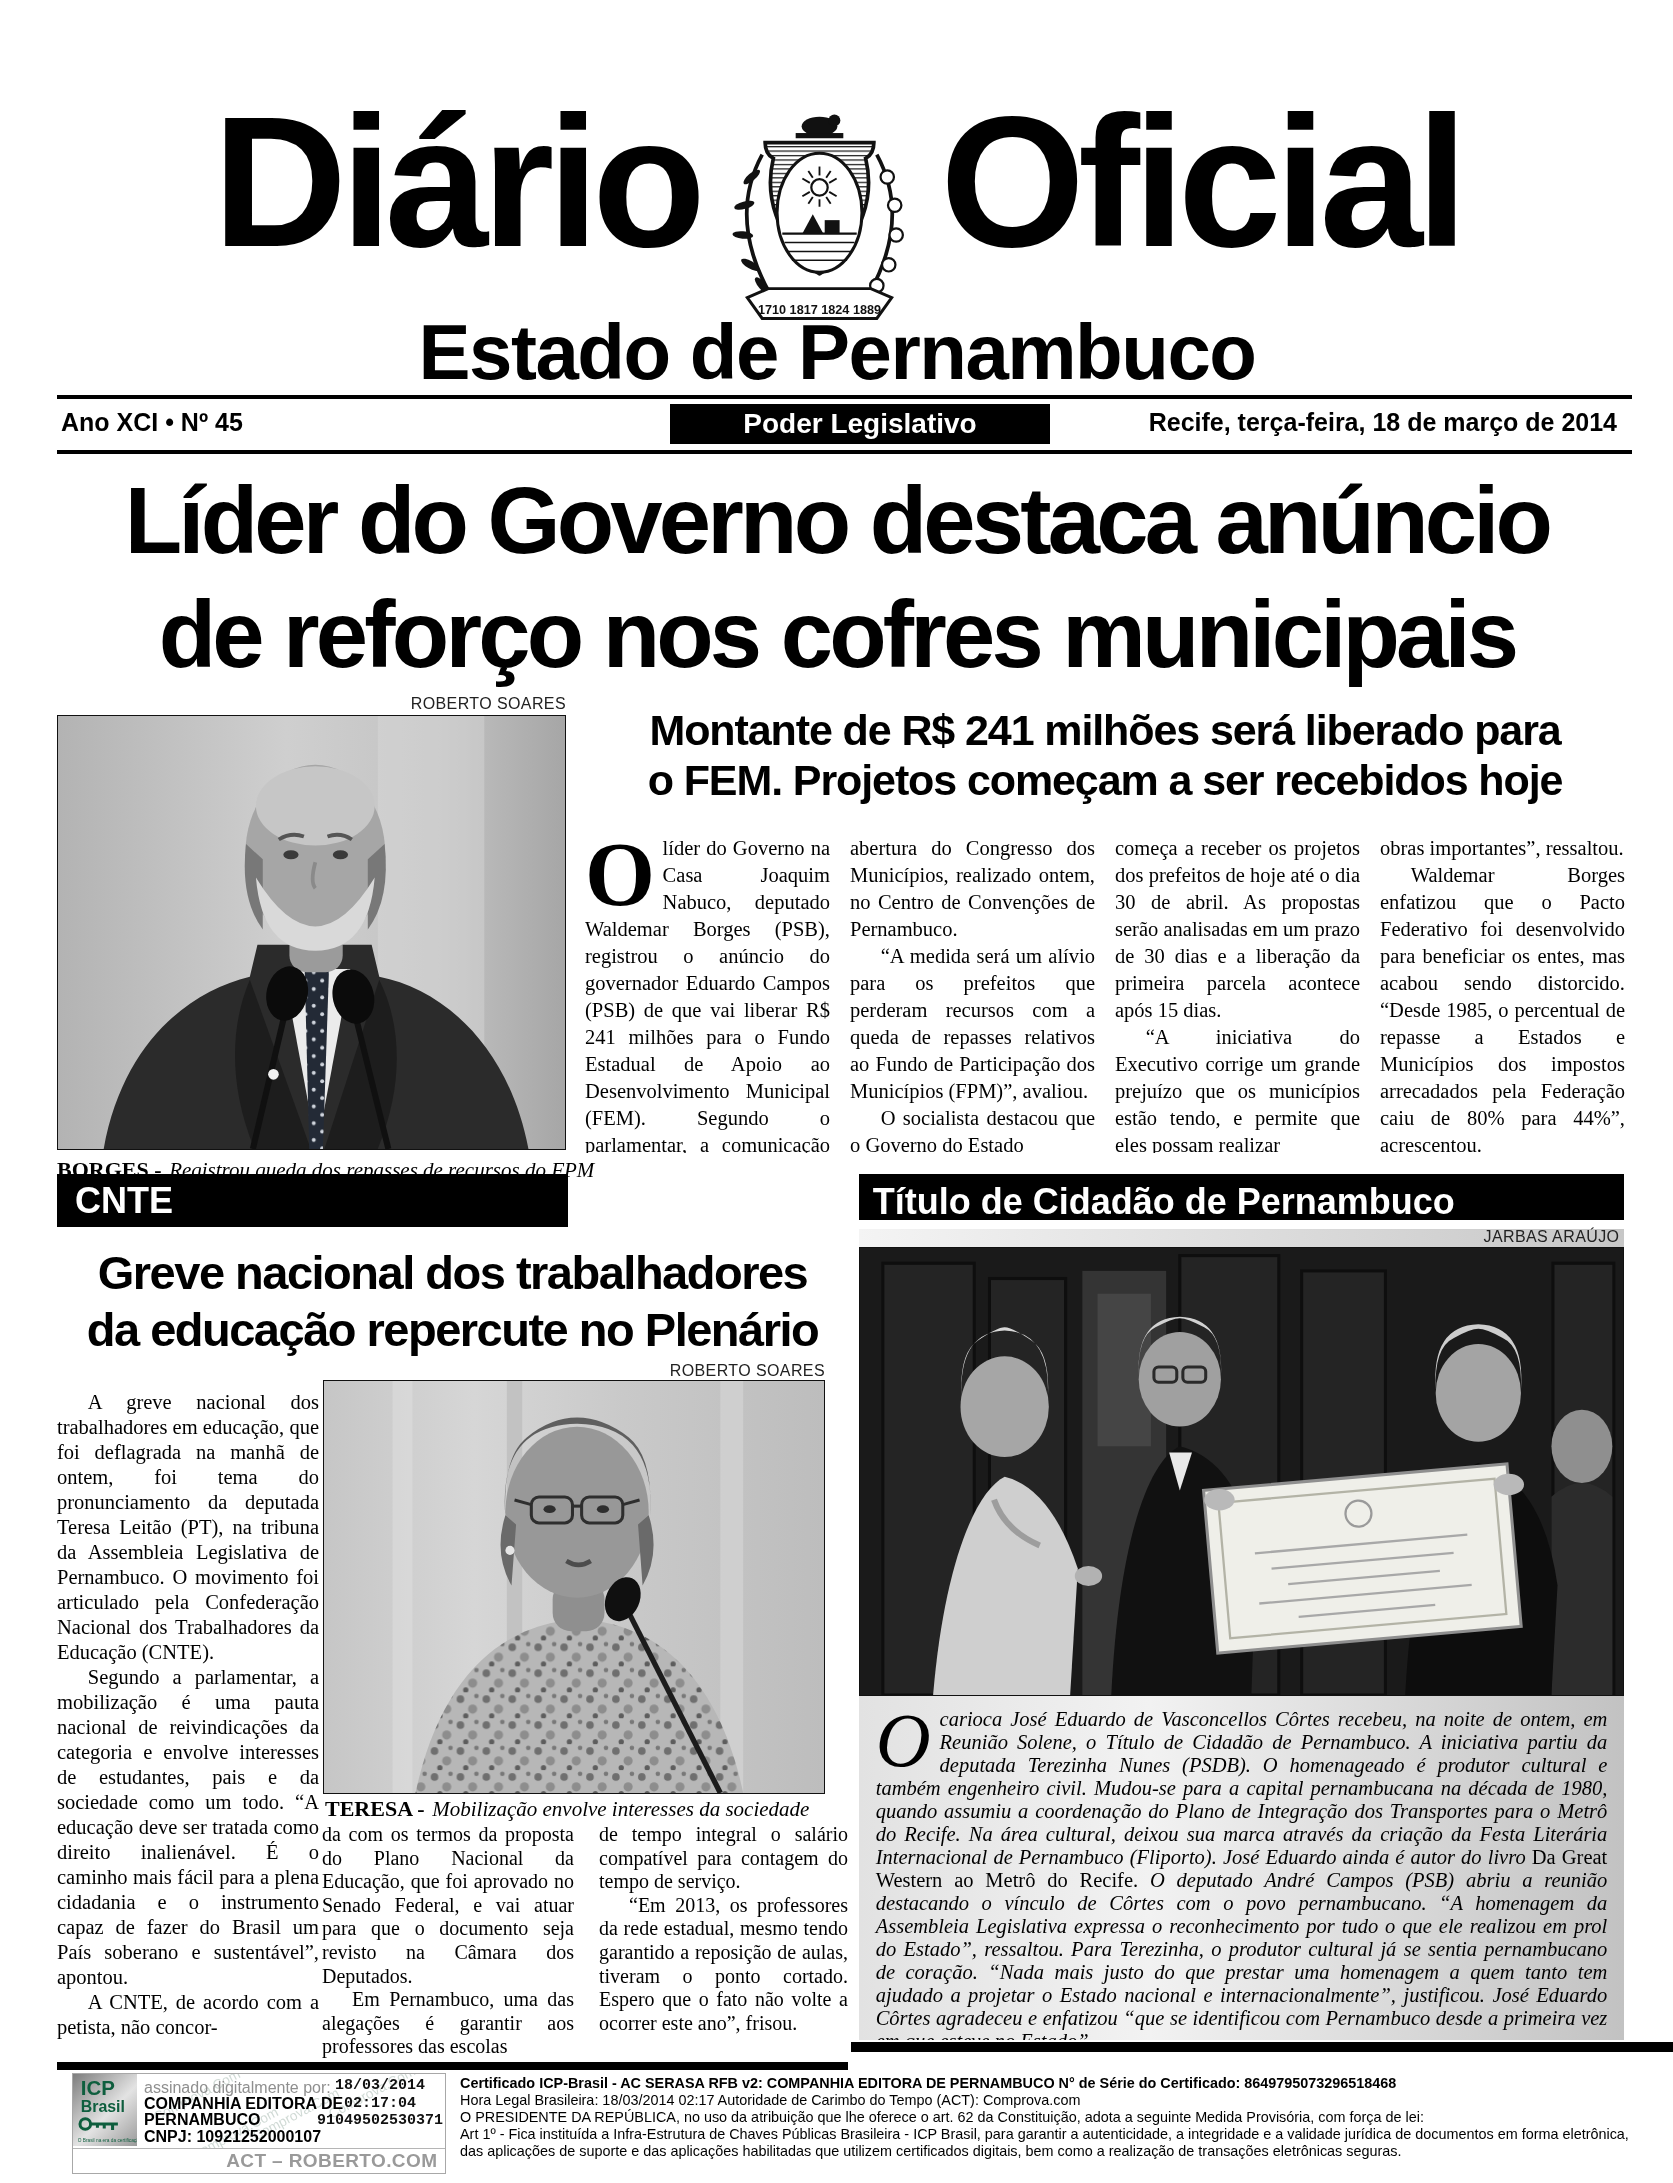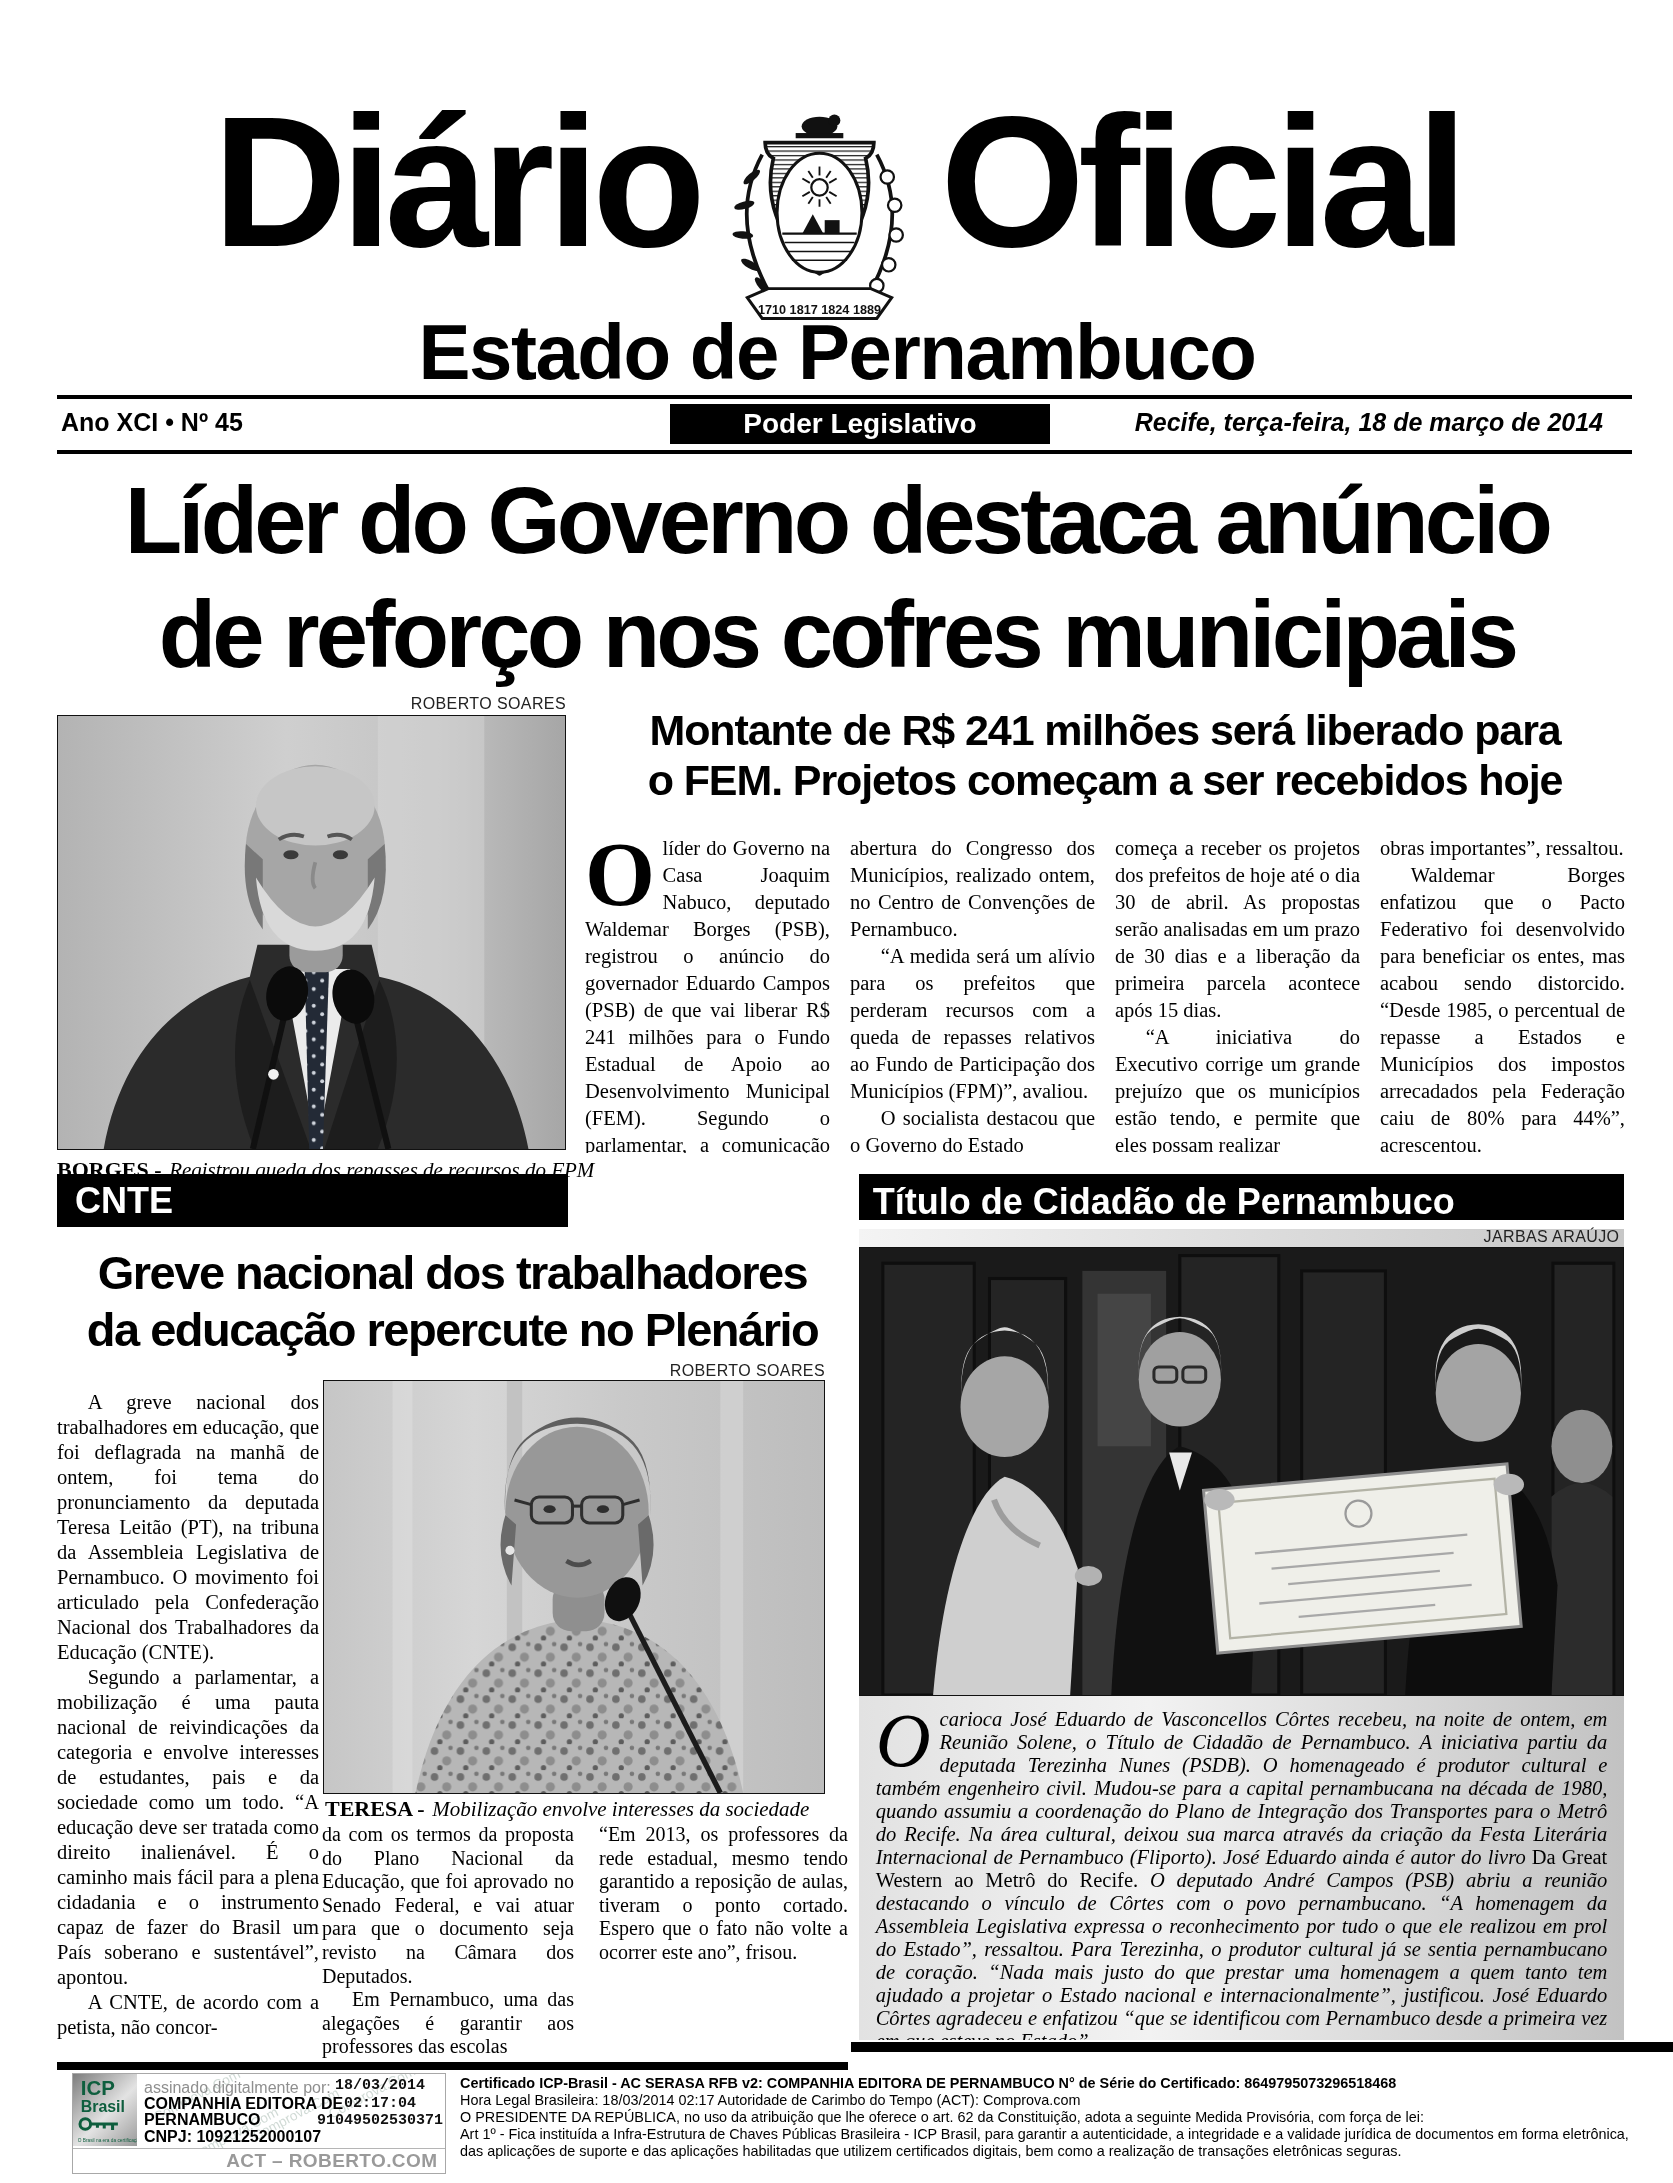--- a/index.html
+++ b/index.html
@@ -10,22 +10,22 @@
   .masthead{position:absolute;top:82px;left:0;width:1674px;display:flex;justify-content:center;
             align-items:flex-start;gap:20px;}
   .mast-word{font-weight:bold;font-size:186px;line-height:1.08;letter-spacing:-6.8px;white-space:nowrap;}
   .crest{width:201px;height:228px;margin-top:26px;flex:none;}
   .subtitle{position:absolute;top:307px;left:0;width:1674px;text-align:center;
             font-weight:bold;font-size:78px;letter-spacing:-1.5px;}
   .rule{position:absolute;left:57px;width:1575px;height:3.8px;background:#000;}
   .edition{position:absolute;top:408px;left:61px;font-size:25px;font-weight:bold;letter-spacing:0;}
   .banner{position:absolute;top:404px;left:663px;width:380px;height:40px;background:#000;color:#fff;
           font-size:28px;font-weight:bold;text-align:center;line-height:40px;margin-left:7px;}
-  .dateline{position:absolute;top:408px;right:71px;width:578px;text-align:right;
-            font-size:25px;font-weight:bold;font-style:italic;}
+  .dateline{position:absolute;top:408px;right:57px;width:578px;text-align:right;
+            font-size:25px;font-weight:bold;}
   
   .headline{position:absolute;top:464px;left:0;width:1674px;text-align:center;
             font-weight:bold;font-size:94px;line-height:114px;letter-spacing:-3.8px;}
   .deck{position:absolute;top:705px;left:585px;width:1040px;text-align:center;
         font-weight:bold;font-size:43px;line-height:50px;letter-spacing:-1.1px;}
   
   .photo{position:absolute;border:1.5px solid #111;box-sizing:border-box;background:#bbb;overflow:hidden;}
   .photo svg{display:block;width:100%;height:100%;}
   .credit{position:absolute;font-size:16px;color:#222;text-align:right;letter-spacing:0.4px;}
   .caption{position:absolute;font-family:"Liberation Serif",serif;font-size:21px;color:#000;white-space:nowrap;}
@@ -283,20 +283,21 @@
   <div class="abs body indent-first colA">
       <p>A greve nacional dos trabalhadores em educação, que foi deflagrada na manhã de ontem, foi tema do pronunciamento da deputada Teresa Leitão (PT), na tribuna da Assembleia Legislativa de Pernambuco. O movimento foi articulado pela Confederação Nacional dos Trabalhadores da Educação (CNTE).</p>
       <p>Segundo a parlamentar, a mobilização é uma pauta nacional de reivindicações da categoria e envolve interesses de estudantes, pais e da sociedade como um todo. “A educação deve ser tratada como direito inalienável. É o caminho mais fácil para a plena cidadania e o instrumento capaz de fazer do Brasil um País soberano e sustentável”, apontou.</p>
       <p>A CNTE, de acordo com a petista, não concor-</p>
     </div>
   <div class="abs body colB">
       <p>da com os termos da proposta do Plano Nacional da Educação, que foi aprovado no Senado Federal, e vai atuar para que o documento seja revisto na Câmara dos Deputados.</p>
       <p>Em Pernambuco, uma das alegações é garantir aos professores das escolas</p>
     </div>
   <div class="abs body colC">
+      <p>de tempo integral o salário compatível para contagem do tempo de serviço.</p>
       <p>“Em 2013, os professores da rede estadual, mesmo tendo garantido a reposição de aulas, tiveram o ponto cortado. Espero que o fato não volte a ocorrer este ano”, frisou.</p>
     </div>
 
   <div class="kicker kicker-titulo">Título de Cidadão de Pernambuco</div>
   <div class="strip">
     <span class="credit">JARBAS ARAÚJO</span>
   </div>
 
   <div class="photo" style="top:1247px;left:859px;width:765px;height:449px;background:#171717">
     <svg viewBox="0 0 1002 586" preserveAspectRatio="none">

